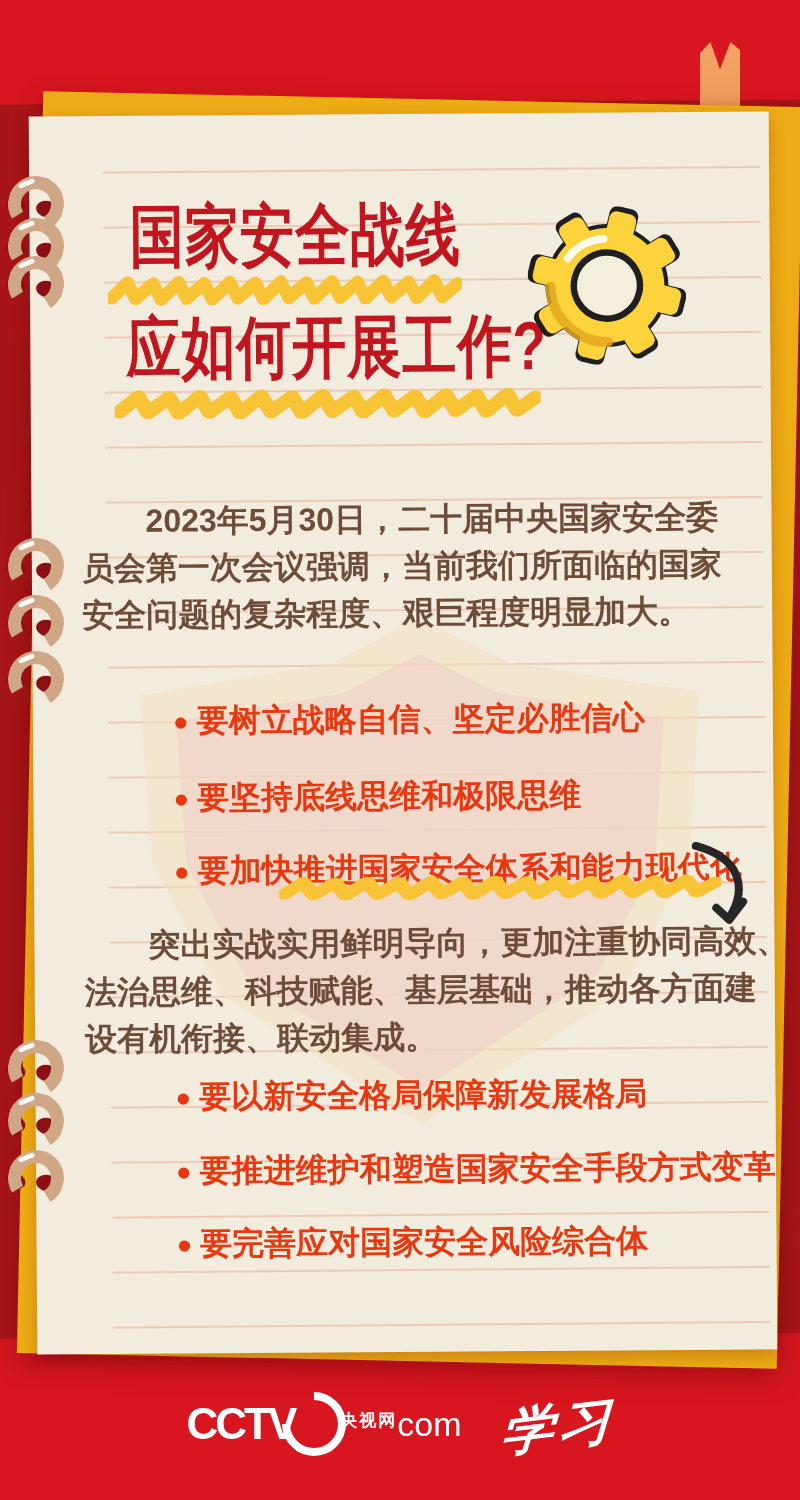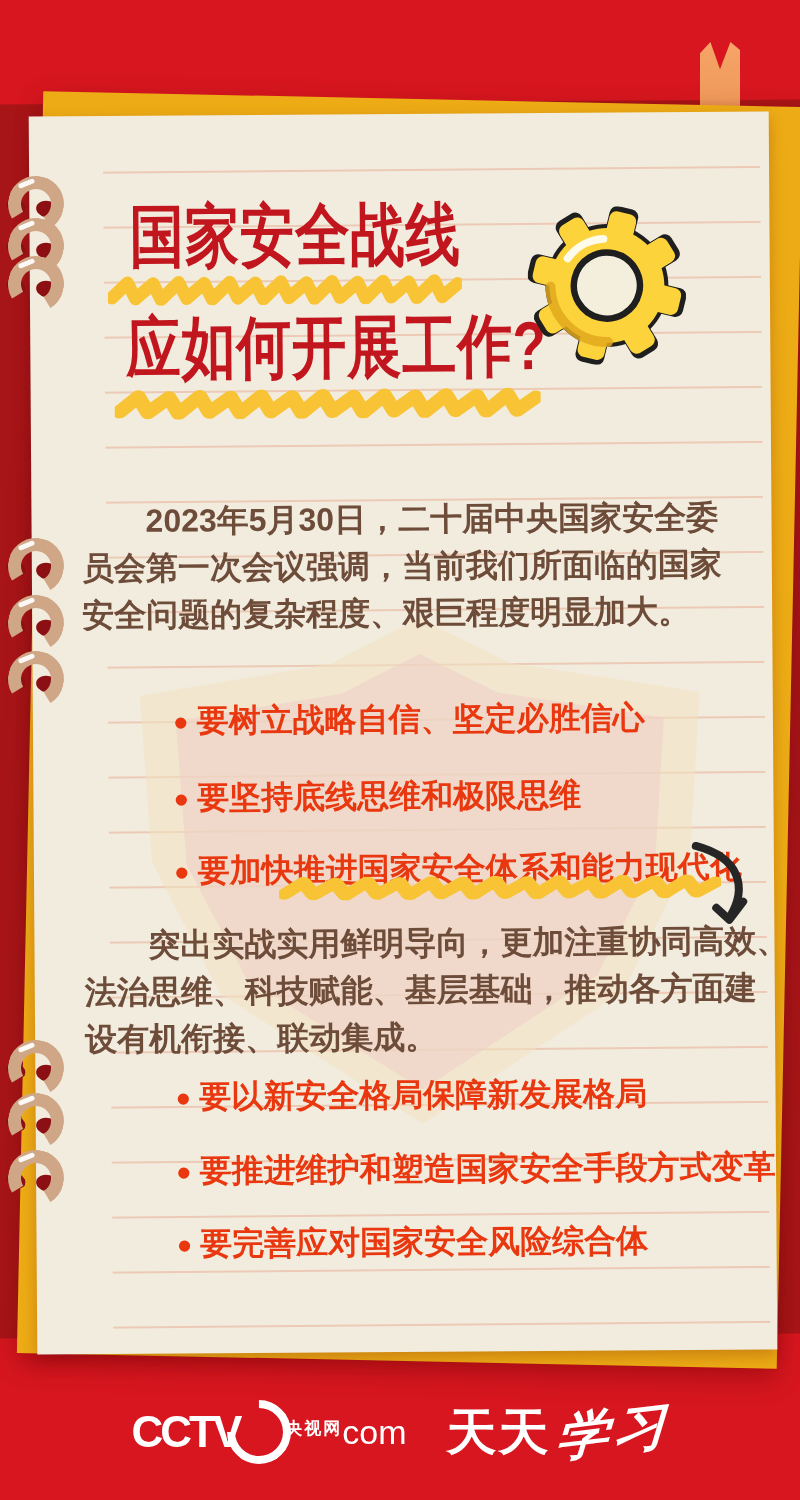--- a/index.html
+++ b/index.html
@@ -61,21 +61,21 @@
 
   .bullet{position:absolute;left:140px;display:flex;align-items:center;
     color:#e9380f;font-weight:900;font-size:32px;white-space:nowrap;}
   .bullet .dot{font-size:26px;margin-right:8px;line-height:1;}
   .b1{top:584px;} .b2{top:661px;} .b3{top:734px;}
   .b4{top:960px;} .b5{top:1034px;} .b6{top:1107px;}
   .arrow{position:absolute;left:652px;top:726px;width:72px;height:96px;}
 
   
   .footer{position:absolute;left:0;right:0;top:1392px;height:80px;
-    display:flex;justify-content:center;align-items:center;gap:40px;color:#fff;}
+    display:flex;justify-content:center;align-items:flex-start;gap:40px;color:#fff;}
   .cctv-block{display:flex;align-items:center;}
   .cctv-word{font-size:44px;font-weight:900;letter-spacing:-3px;line-height:1;}
   .cctv-circle{width:48px;height:48px;border:8px solid #fff;border-radius:50%;
     border-left-color:transparent;transform:rotate(45deg);margin-left:-12px;}
   .cctv-stack{display:flex;flex-direction:row;align-items:flex-start;margin-left:-6px;}
   .site-name{font-size:17px;font-weight:bold;letter-spacing:2px;}
   .domain{font-size:34px;font-weight:normal;line-height:.9;letter-spacing:0;}
   .brand{display:flex;align-items:center;gap:6px;}
   .brand-print{font-size:50px;font-weight:900;letter-spacing:2px;}
   .brand-script{font-size:52px;font-weight:bold;font-style:italic;
@@ -245,18 +245,17 @@
   <div class="footer">
     <div class="cctv-block">
       <span class="cctv-word">CCTV</span>
       <span class="cctv-circle"></span>
       <span class="cctv-stack">
         <span class="site-name">央视网</span>
         <span class="domain">com</span>
       </span>
     </div>
     <div class="brand">
-      <span class="brand-print">天天</span>
       <span class="brand-script">学习</span>
     </div>
   </div>
 
 </div>
 
 </body></html>

